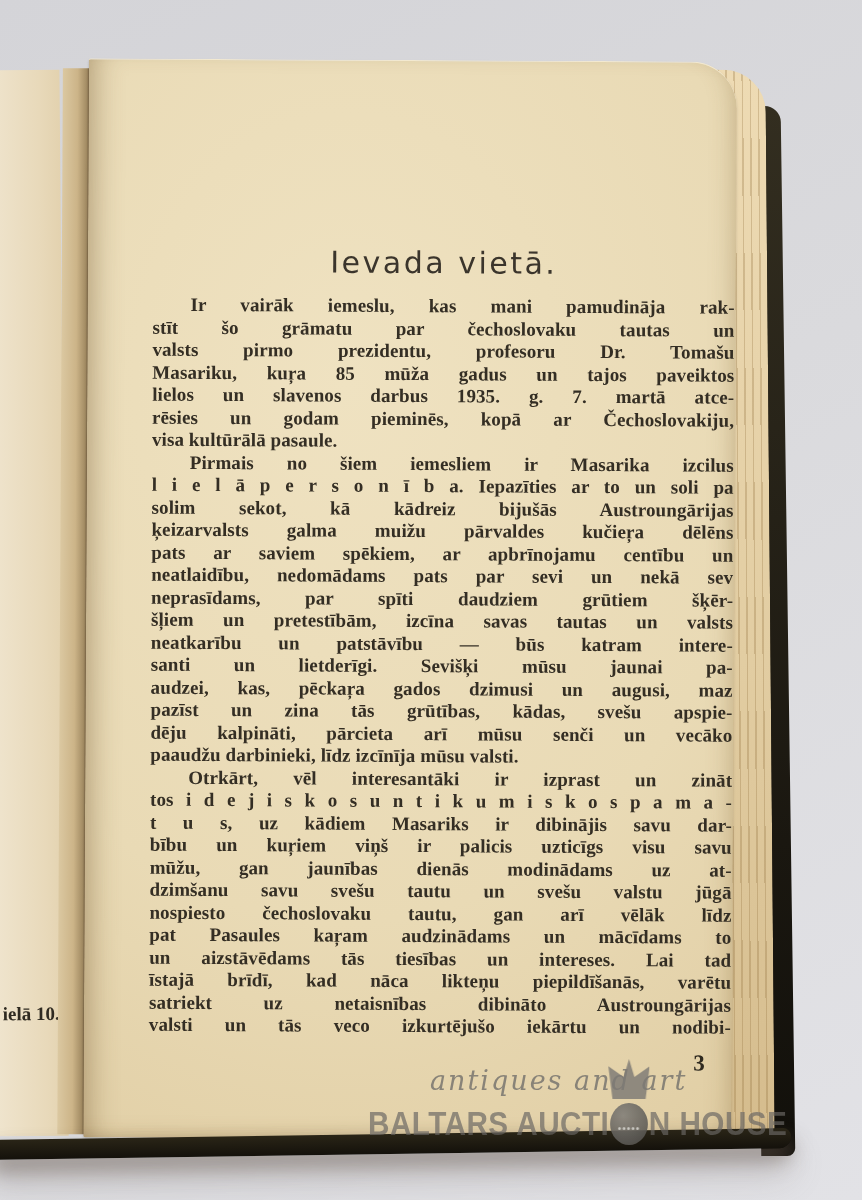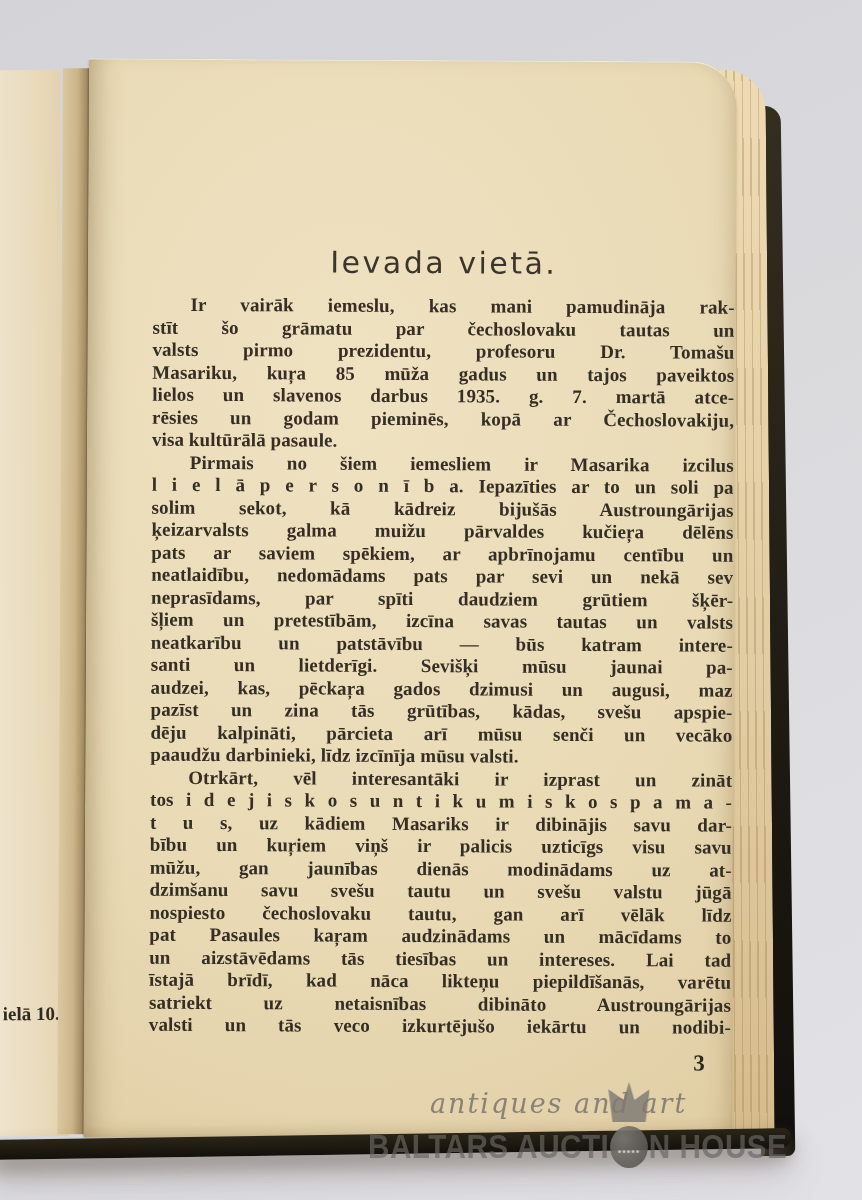--- a/index.html
+++ b/index.html
@@ -74,21 +74,21 @@
     font-family:"Liberation Serif", serif; font-weight:700; font-size:23px; color:#2f2a20;
   }
   
   .cover-bottom {
     position:absolute; left:-8px; top:1074px; width:802px; height:20px;
     background:linear-gradient(180deg,#2a2517,#14110b);
     transform:rotate(-1.15deg); border-radius:4px 8px 12px 6px;
     box-shadow:0 12px 20px rgba(95,80,70,.55), 0 26px 34px rgba(120,110,105,.30);
   }
   
-  .watermark { position:absolute; left:368px; top:1082px; width:446px; height:100px; }
+  .watermark { position:absolute; left:368px; top:1059px; width:446px; height:100px; }
   .wm-script {
     position:absolute; left:62px; top:6px;
     font-family:"DejaVu Serif", serif; font-style:italic;
     font-size:27px; letter-spacing:2px; color:rgba(116,113,108,.82); white-space:nowrap;
   }
   .wm-brand {
     position:absolute; left:0; top:44px; display:flex; align-items:center;
     font-family:"Liberation Sans", sans-serif; font-weight:700; font-size:33px;
     letter-spacing:.5px; color:rgba(104,102,99,.68);
     transform:scaleX(.9); transform-origin:left center; white-space:nowrap;

